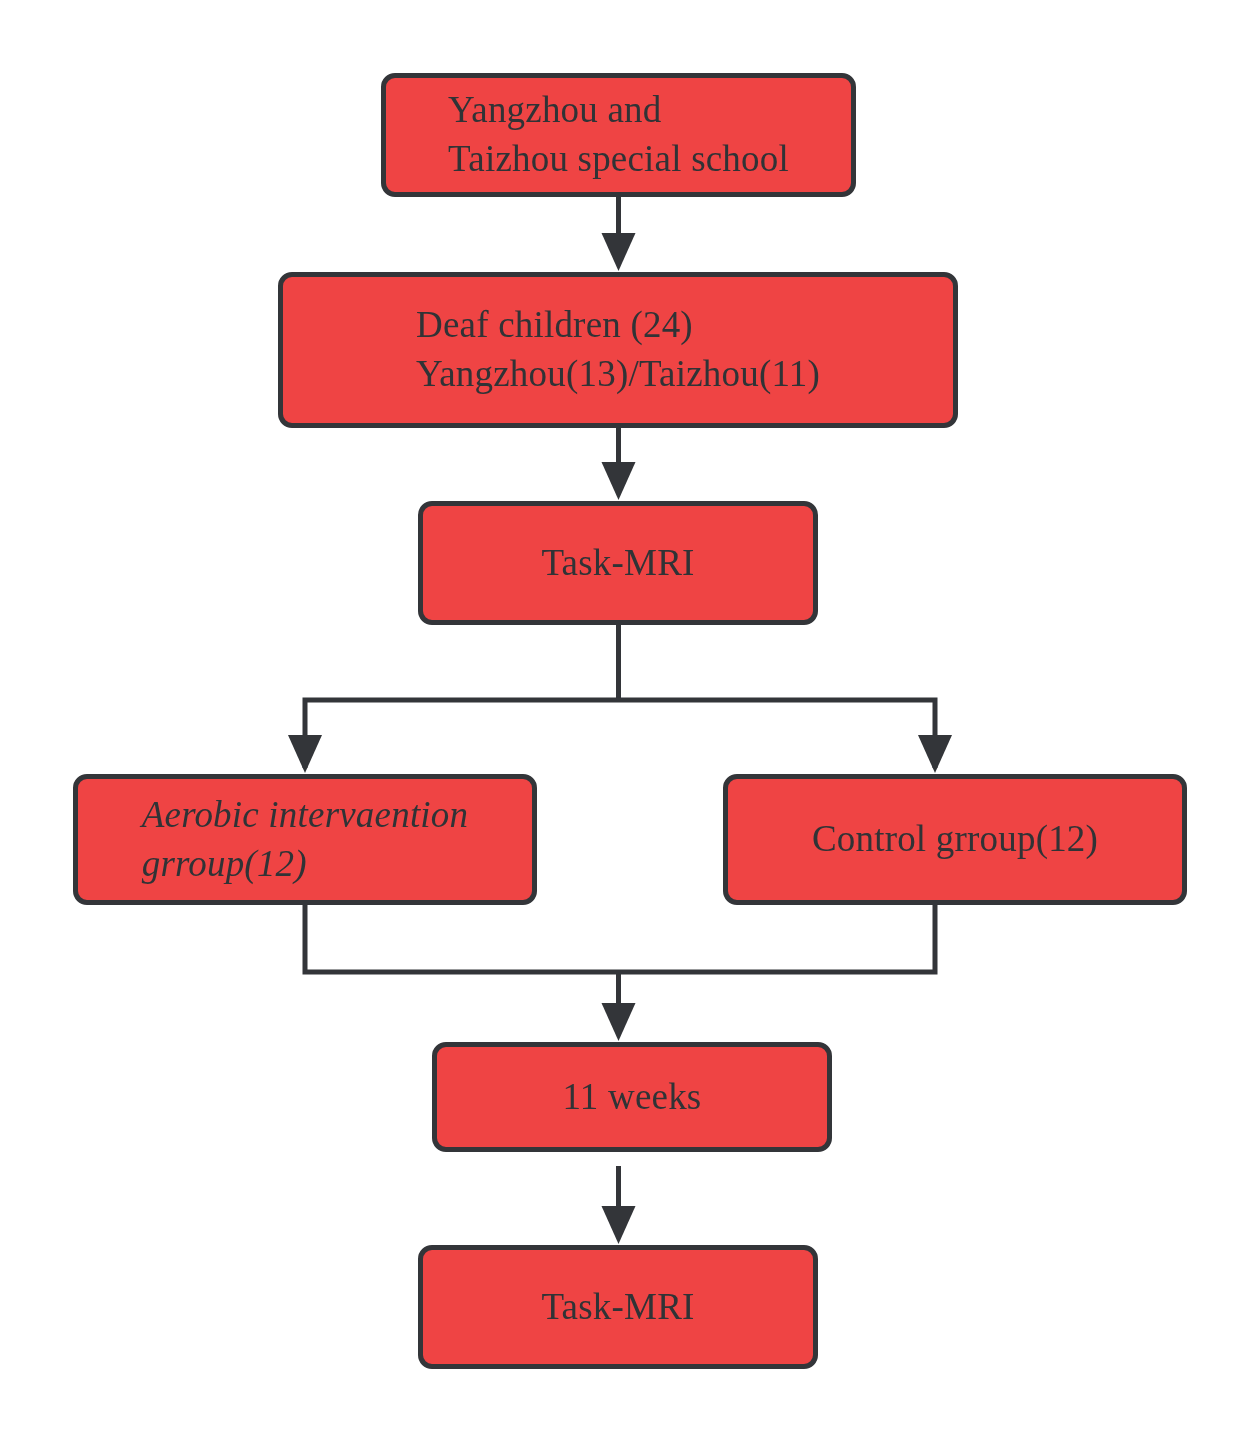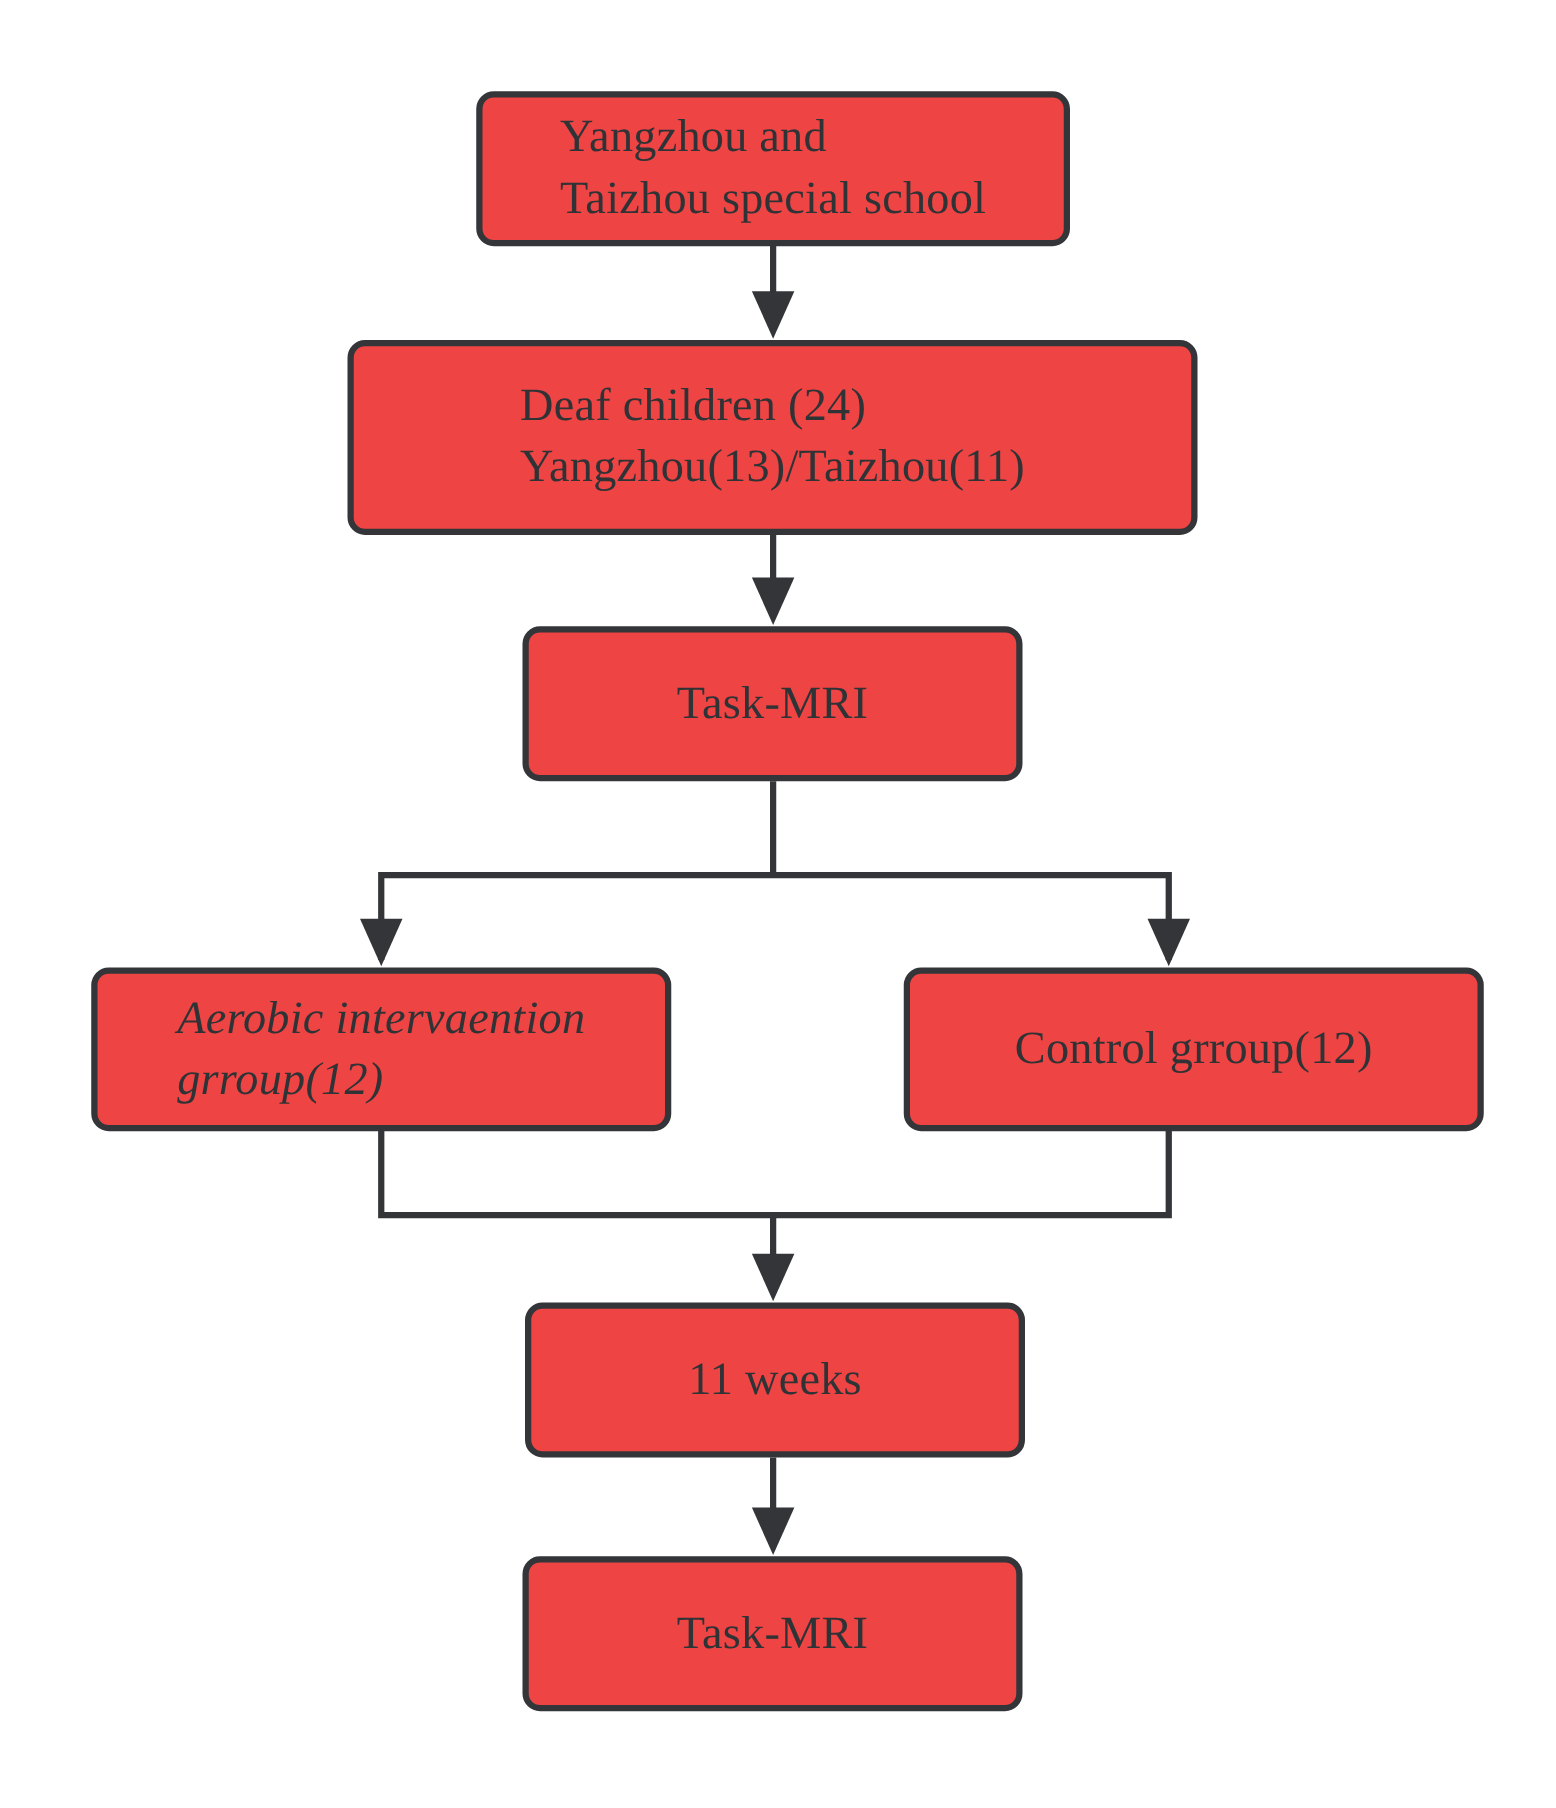--- a/index.html
+++ b/index.html
@@ -42,21 +42,21 @@
     padding: 0 8px;
   }
   .node-label .line { display: block; }
 
   
   .node-school        { left: 381px; top: 73px;   width: 475px; height: 124px; }
   .node-deaf-children { left: 278px; top: 272px;  width: 680px; height: 156px; }
   .node-task-mri-pre  { left: 418px; top: 501px;  width: 400px; height: 124px; }
   .node-aerobic-group { left: 73px;  top: 774px;  width: 464px; height: 131px; font-style: italic; }
   .node-control-group { left: 703px; top: 774px;  width: 464px; height: 131px; margin-left: 20px; }
-  .node-duration      { left: 420px; top: 1042px; width: 400px; height: 124px; }
+  .node-duration      { left: 432px; top: 1042px; width: 400px; height: 110px; }
   .node-task-mri-post { left: 418px; top: 1245px; width: 400px; height: 124px; }
 
   .edge-line {
     fill: none;
     stroke: #333539;
     stroke-width: 5;
     stroke-linejoin: miter;
   }
   .arrow-head {
     fill: #333539;

